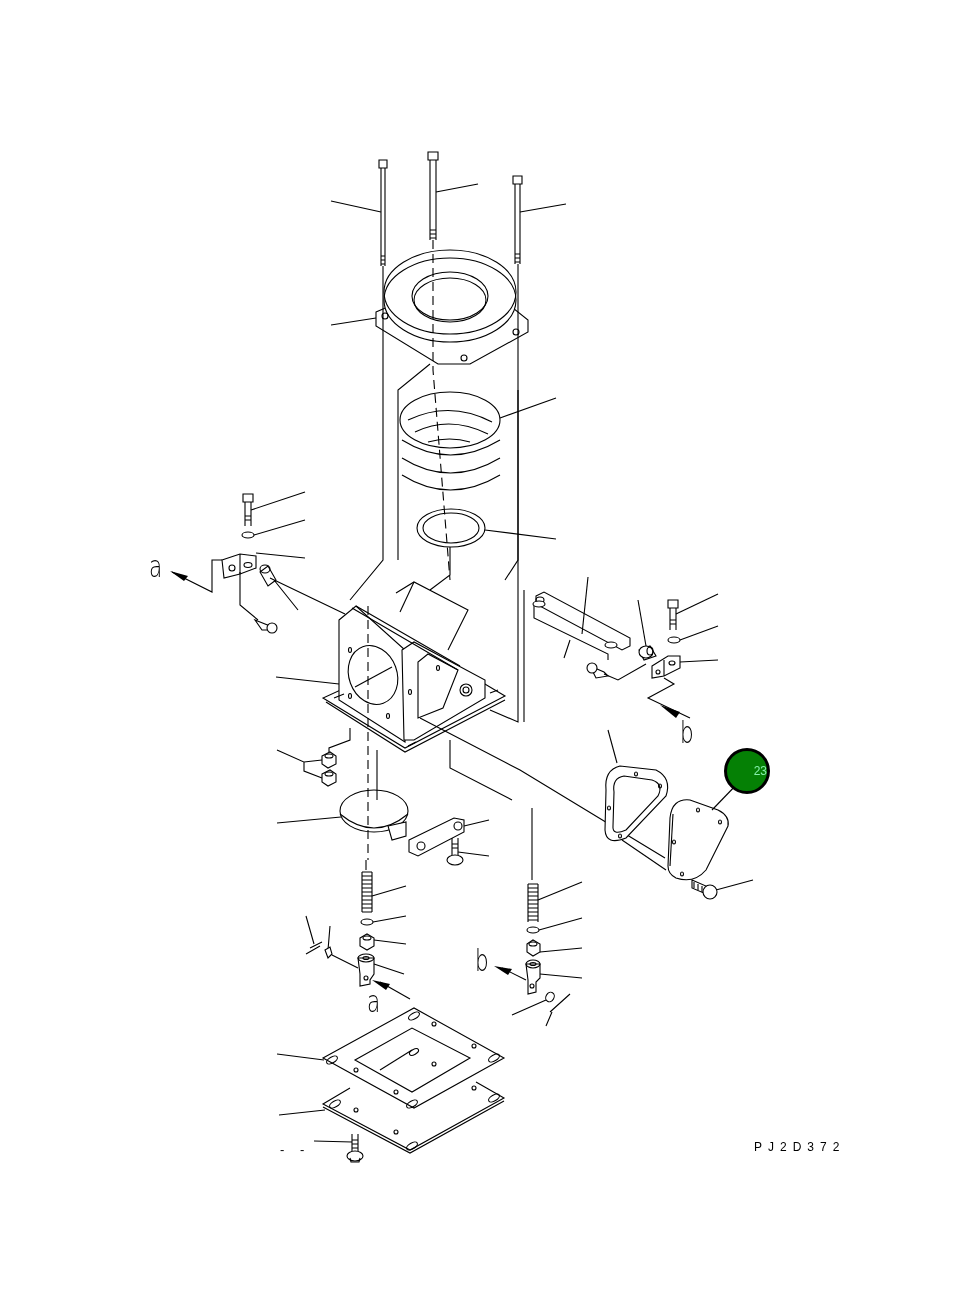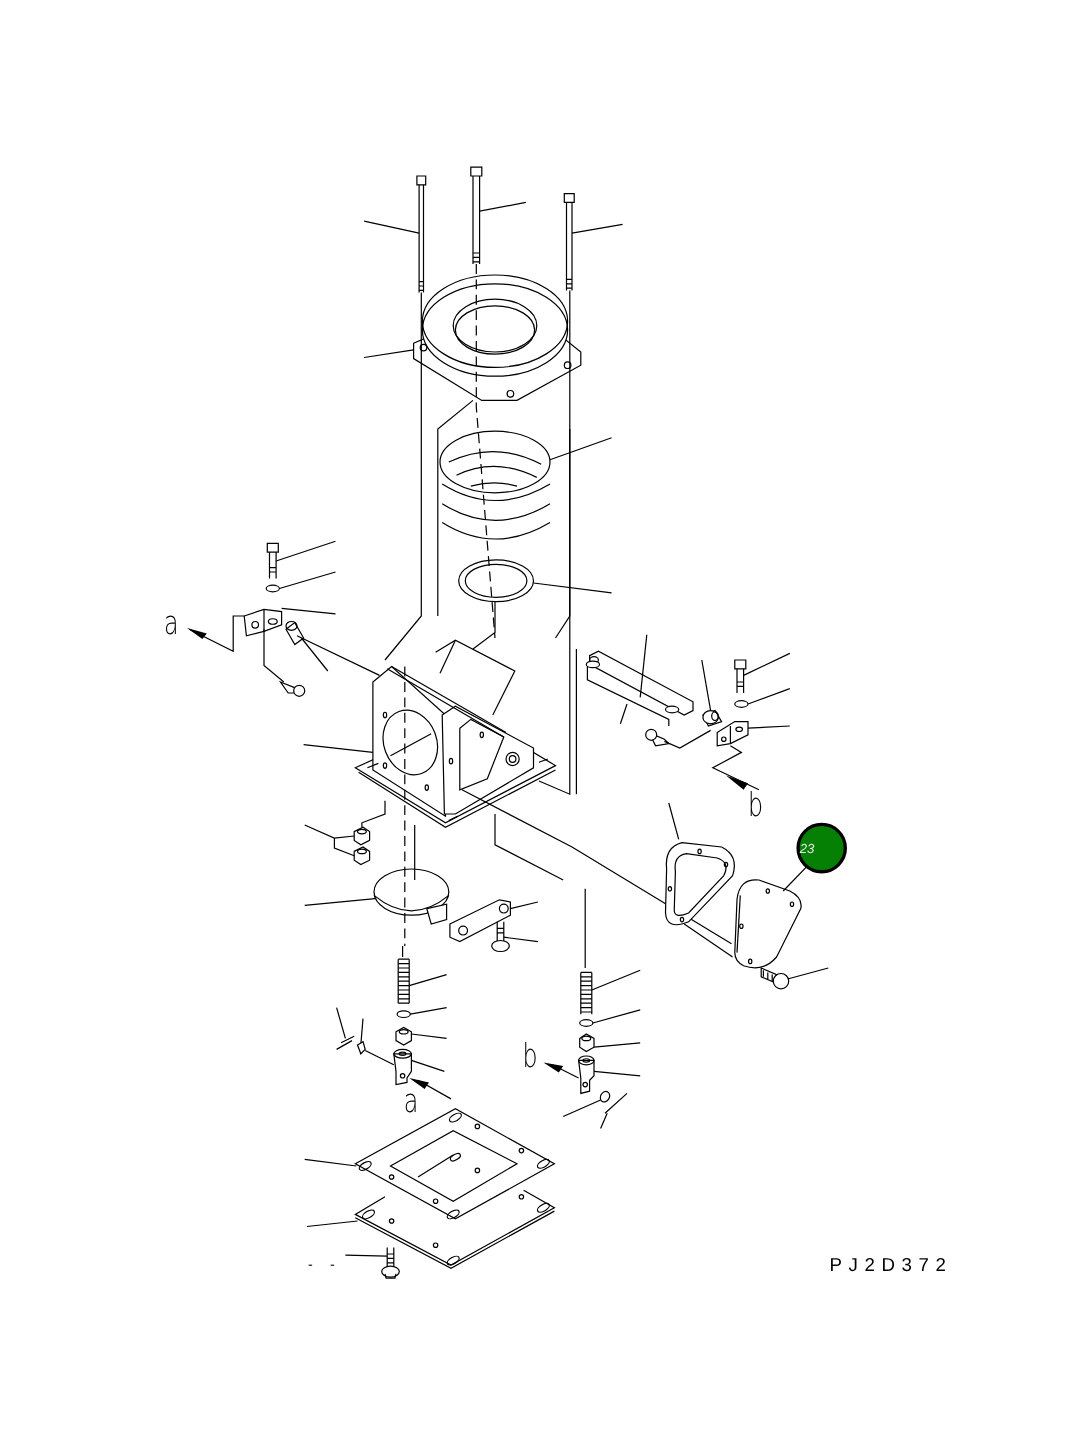--- a/index.html
+++ b/index.html
@@ -3,22 +3,22 @@
 <meta charset="utf-8">
 <style>
   html, body { margin: 0; padding: 0; background: #ffffff; }
   body { width: 974px; height: 1312px; position: relative; overflow: hidden; font-family: "Liberation Sans", sans-serif; }
   #diagram { position: absolute; left: 0; top: 0; width: 974px; height: 1312px; }
   .ln { stroke: #000; stroke-width: 1.1; fill: none; }
   .fillw { stroke: #000; stroke-width: 1.1; fill: #fff; }
   .dash { stroke: #000; stroke-width: 1.1; fill: none; stroke-dasharray: 9 5; }
   .arrowfill { fill: #000; }
   .view-letter { position: absolute; font-family: "DejaVu Sans", sans-serif; font-size: 30px; font-weight: 200; color: #000; line-height: 1; transform: scaleX(0.72); transform-origin: left top; }
-  .drawing-no { position: absolute; left: 754px; top: 1140px; font-family: "Liberation Sans", sans-serif; font-size: 17px; letter-spacing: 6px; color: #000; }
-  .callout { position: absolute; left: 724px; top: 748px; width: 40px; height: 40px; border-radius: 50%; background: #058005; border: 3px solid #000; box-sizing: content-box; display: flex; align-items: center; justify-content: flex-start; color: #e5e5e5; font-family: "Liberation Sans", sans-serif; font-size: 12px; cursor: pointer; font-style: italic; }
+  .drawing-no { position: absolute; left: 754px; top: 1140px; font-family: "Liberation Sans", sans-serif; font-size: 12px; letter-spacing: 6px; color: #000; }
+  .callout { position: absolute; left: 724px; top: 748px; width: 40px; height: 40px; border-radius: 50%; background: #058005; border: 3px solid #000; box-sizing: content-box; display: flex; align-items: center; justify-content: flex-end; color: #86efac; font-family: "Liberation Sans", sans-serif; font-size: 12px; cursor: pointer; }
   .dashes { position: absolute; left: 280px; top: 1142px; font-family: "Liberation Sans", sans-serif; font-size: 13px; color: #000; letter-spacing: 6px; }
 </style>
 </head>
 <body>
 
 <svg id="diagram" viewBox="0 0 974 1312" xmlns="http://www.w3.org/2000/svg">
 
   <g>
     <path class="fillw" d="M379,160 h8 v8 h-8 z"></path>
     <path class="ln" d="M381,168 v98 M385,168 v98 M381,256 h4 M381,260 h4 M381,264 h4"></path>

